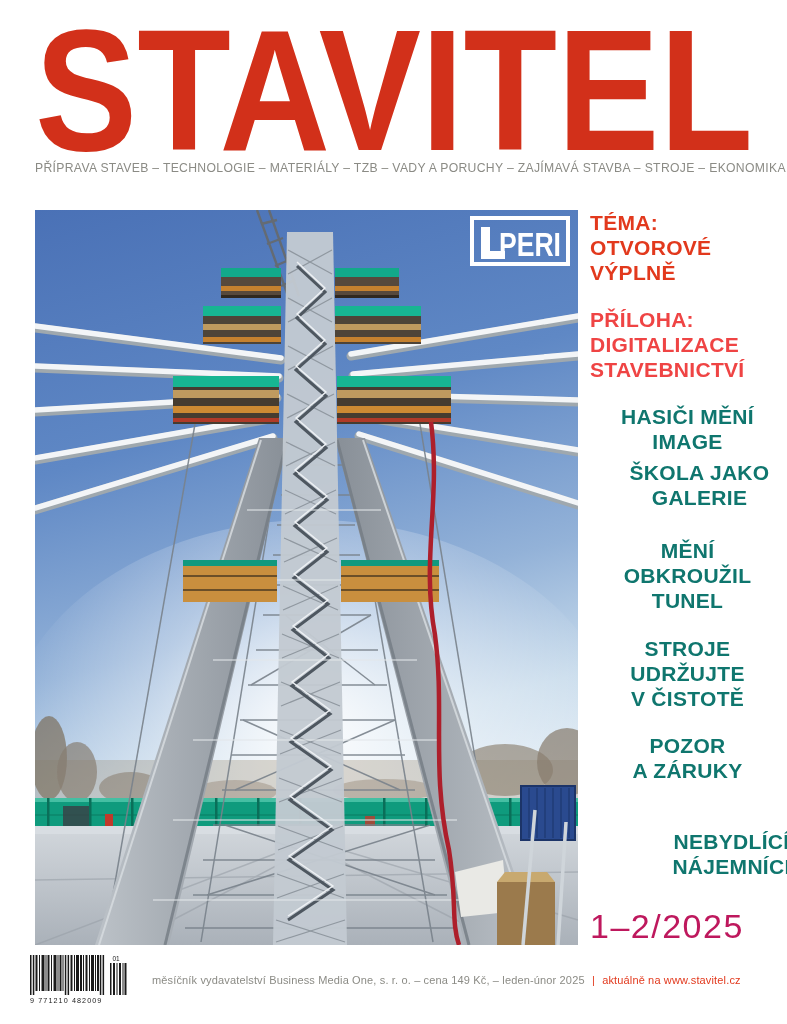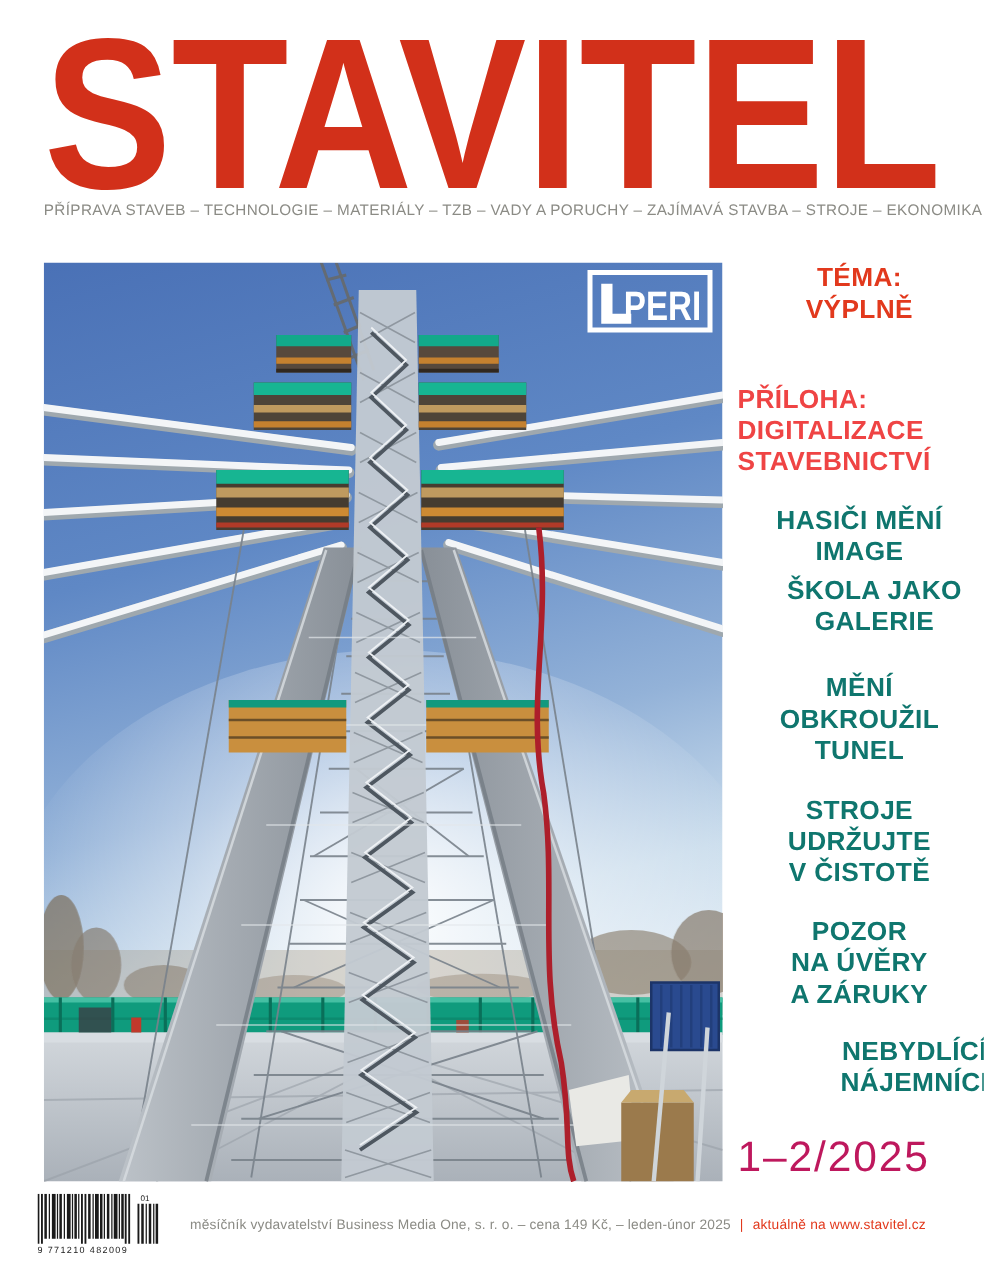--- a/index.html
+++ b/index.html
@@ -15,21 +15,21 @@
     left:35px;top:161px;width:730px;white-space:nowrap;
     font-size:12.2px;letter-spacing:0.32px;color:#8b8b85;font-weight:400;
   }
 
   
   #photo{left:35px;top:210px;width:543px;height:735px;}
 
   
   .sb{left:590px;width:195px;font-size:21px;line-height:25px;letter-spacing:0.3px;}
   .sb .ln{white-space:nowrap;}
-  .sb-red{color:#e2391d;font-weight:700;text-align:center;}
+  .sb-red{color:#e2391d;font-weight:700;}
   .sb-orange{color:#ef4444;font-weight:700;}
   .sb-gray{color:#0f766e;font-weight:700;text-align:center;}
   #sb0{top:210px;} #sb1{top:307px;} #sb2{top:404px;} #sb3{top:460px;margin-left:12px;}
   #sb4{top:538px;} #sb5{top:636px;} #sb6{top:733px;} #sb7{top:829px;margin-left:44px;}
   #issue{left:590px;top:908px;font-size:34px;line-height:36px;color:#be185d;
          font-weight:400;letter-spacing:1.5px;white-space:nowrap;}
 
   
   #barcode{left:30px;top:955px;}
   #footer-line{
@@ -320,20 +320,21 @@
 
   <g transform="translate(437,8)">
     <rect x="0" y="0" width="96" height="46" fill="none" stroke="#ffffff" stroke-width="4"></rect>
     <path d="M9 9 h9 v24 h15 v8 H9 Z" fill="#ffffff"></path>
     <text x="27" y="38" textLength="62" lengthAdjust="spacingAndGlyphs" font-family="Liberation Sans, sans-serif" font-weight="bold" font-size="33" fill="#ffffff">PERI</text>
   </g>
 </svg>
 
 <div id="sb0" class="abs sb sb-red">
   <div class="ln">TÉMA:</div>
+  <div class="ln">OTVOROVÉ</div>
   <div class="ln">VÝPLNĚ</div>
 </div>
 <div id="sb1" class="abs sb sb-orange">
   <div class="ln">PŘÍLOHA:</div>
   <div class="ln">DIGITALIZACE</div>
   <div class="ln">STAVEBNICTVÍ</div>
 </div>
 <div id="sb2" class="abs sb sb-gray">
   <div class="ln">HASIČI MĚNÍ</div>
   <div class="ln">IMAGE</div>
@@ -347,21 +348,20 @@
   <div class="ln">OBKROUŽIL</div>
   <div class="ln">TUNEL</div>
 </div>
 <div id="sb5" class="abs sb sb-gray">
   <div class="ln">STROJE</div>
   <div class="ln">UDRŽUJTE</div>
   <div class="ln">V ČISTOTĚ</div>
 </div>
 <div id="sb6" class="abs sb sb-gray">
   <div class="ln">POZOR</div>
-  <div class="ln">NA ÚVĚRY</div>
   <div class="ln">A ZÁRUKY</div>
 </div>
 <div id="sb7" class="abs sb sb-gray">
   <div class="ln">NEBYDLÍCÍ</div>
   <div class="ln">NÁJEMNÍCI</div>
 </div>
 
 <div id="issue" class="abs">1–2/2025</div>
 
 <svg id="barcode" class="abs" width="102" height="50" viewBox="0 0 102 50">

